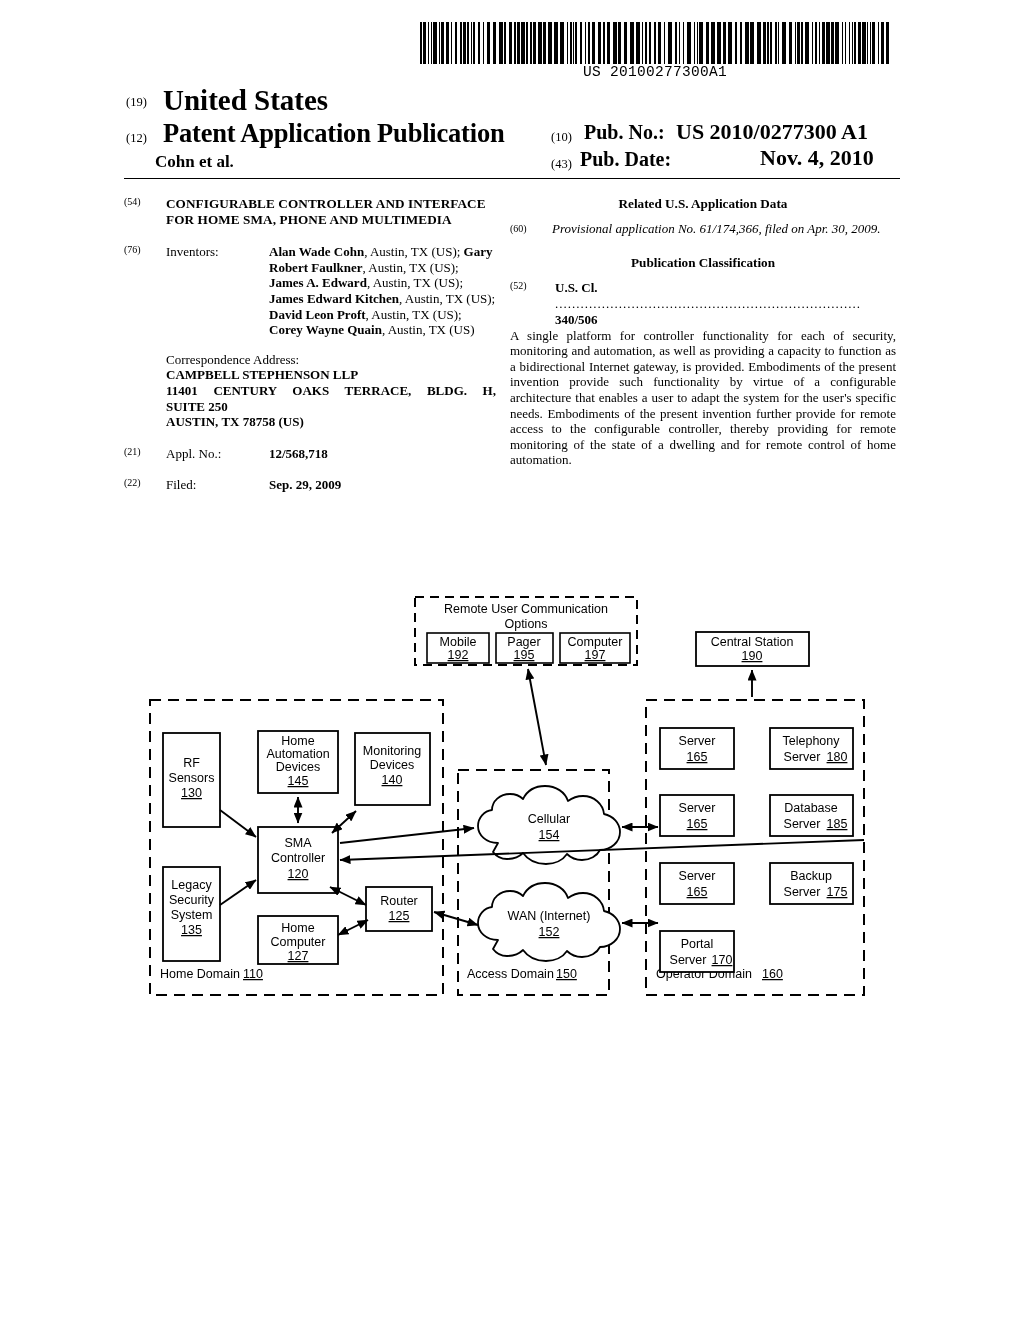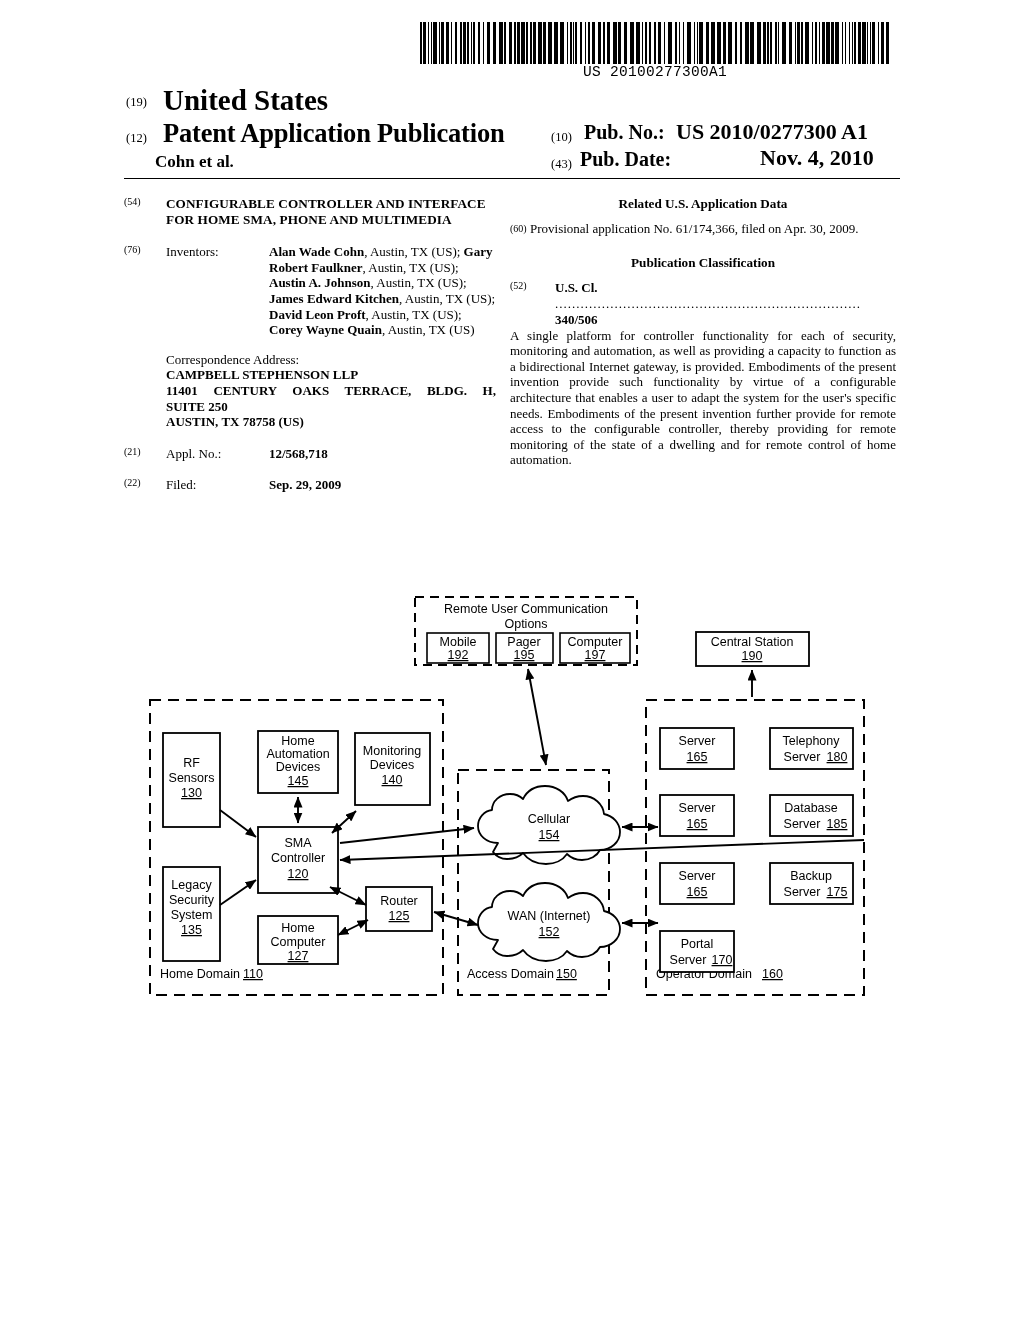--- a/index.html
+++ b/index.html
@@ -55,21 +55,21 @@
 
   .corr-blk{margin-left:42px;font-size:13px;line-height:15.6px;margin-bottom:16px;}
   .corr-blk .bold{font-weight:bold;}
 
   .appl-blk,.filed-blk{position:relative;height:20px;margin-bottom:11px;font-size:13px;}
   .appl-val{position:absolute;left:145px;top:0;font-weight:bold;font-size:13px;}
 
   .sec-head{text-align:center;font-weight:bold;font-size:13.2px;margin-bottom:9px;}
   .rel-item{position:relative;font-size:13px;line-height:15.6px;margin-bottom:18px;}
   .rel-item .fld-num{width:40px;}
-  .rel-item .rel-txt{margin-left:20px;text-align:justify;}
+  .rel-item .rel-txt{margin-left:42px;text-align:justify;font-style:italic;}
 
   .cls-row{position:relative;font-size:13px;line-height:15.6px;margin-bottom:4px;}
   .cls-txt{margin-left:42px;}
   .cls-txt b{font-weight:bold;}
   .cls-ipc{margin-left:42px;}
   .cls-ipc i{font-weight:bold;font-style:italic;}
   .cls-ipc .paren{margin-left:70px;}
   .uscl-row{position:relative;font-size:13px;}
   .uscl-in{margin-left:42px;display:flex;align-items:baseline;font-weight:bold;flex-direction:column;}
   .dots{flex:1;overflow:hidden;white-space:nowrap;margin:0 3px;font-weight:normal;letter-spacing:1px;}
@@ -219,21 +219,21 @@
 
     <div class="title-blk">
       <span class="fld-num">(54)</span>
       <div class="title-txt">CONFIGURABLE CONTROLLER AND INTERFACE FOR HOME SMA, PHONE AND MULTIMEDIA</div>
     </div>
 
     <div class="inv-blk">
       <span class="fld-num">(76)</span>
       <span class="fld-lbl">Inventors:</span>
       <div class="inv-names">
-        <b>Alan Wade Cohn</b>, Austin, TX (US); <b>Gary Robert Faulkner</b>, Austin, TX (US); <b>Austin A. Johnson</b>, Austin, TX (US); <b>James Edward Kitchen</b>, Austin, TX (US); <b>David Leon Proft</b>, Austin, TX (US); <b>Corey Wayne Quain</b>, Austin, TX (US)
+        <b>Alan Wade Cohn</b>, Austin, TX (US); <b>Gary Robert Faulkner</b>, Austin, TX (US); <b>James A. Edward</b>, Austin, TX (US); <b>James Edward Kitchen</b>, Austin, TX (US); <b>David Leon Proft</b>, Austin, TX (US); <b>Corey Wayne Quain</b>, Austin, TX (US)
       </div>
     </div>
 
     <div class="corr-blk">
       <div>Correspondence Address:</div>
       <div class="bold">CAMPBELL STEPHENSON LLP</div>
       <div class="bold" style="text-align:justify;text-align-last:justify;">11401 CENTURY OAKS TERRACE, BLDG. H,</div>
       <div class="bold">SUITE 250</div>
       <div class="bold">AUSTIN, TX 78758 (US)</div>
     </div>

